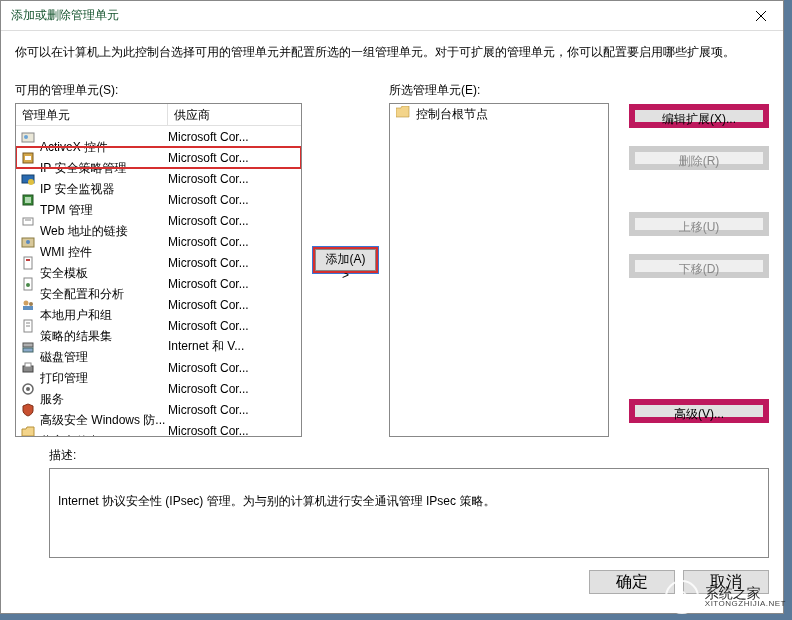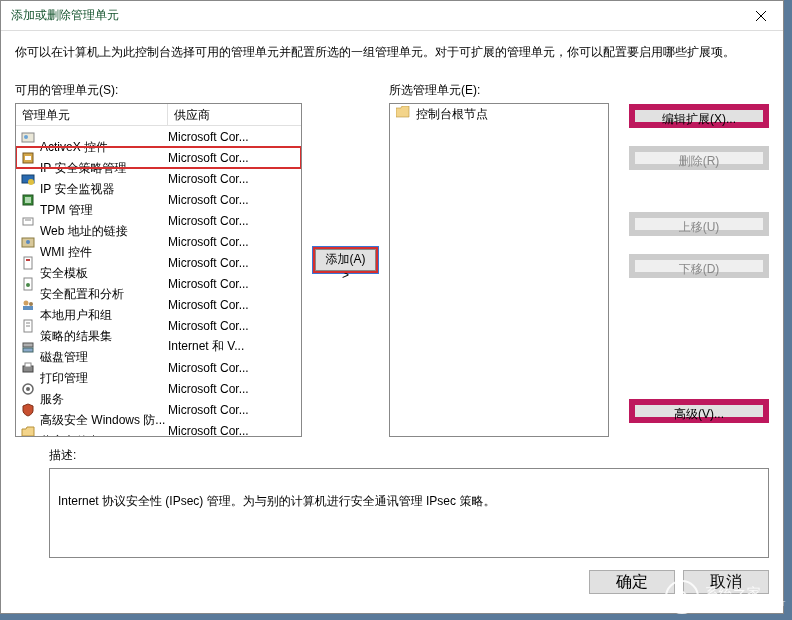--- a/index.html
+++ b/index.html
@@ -74,21 +74,21 @@
   }
   .bottom-btns {
     display: flex; justify-content: flex-end; gap: 8px; margin-top: 12px;
   }
   .bottom-btns button {
     width: 86px; height: 24px; background: #e1e1e1; border: 1px solid #adadad;
     font-size: 16px; cursor: pointer;
   }
   .watermark {
     position: absolute; bottom: 6px; right: 6px; display: flex; align-items: center;
-    opacity: 0.85; color: #ffffff; font-size: 14px; gap: 6px; pointer-events: none;
+    opacity: 0.85; color: #000000; font-size: 14px; gap: 6px; pointer-events: none;
   }
   .watermark .wm-icon {
     width: 34px; height: 34px; border: 2px solid #fff; border-radius: 50%;
     display: flex; align-items: center; justify-content: center;
   }
   .watermark .wm-text { display: flex; flex-direction: column; line-height: 1; }
   .watermark .wm-sub { font-size: 8px; letter-spacing: 0.5px; opacity: 0.9; }
   svg { display: block; }
 </style>
 </head>

